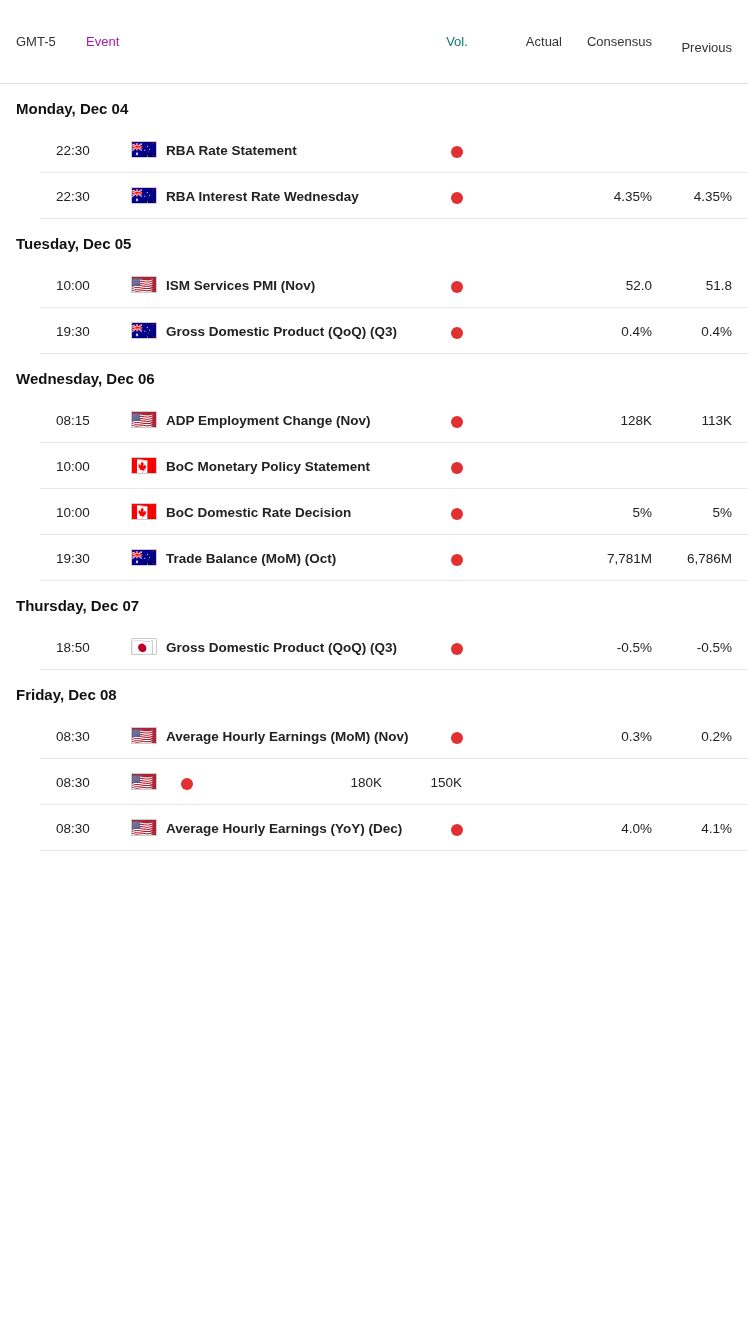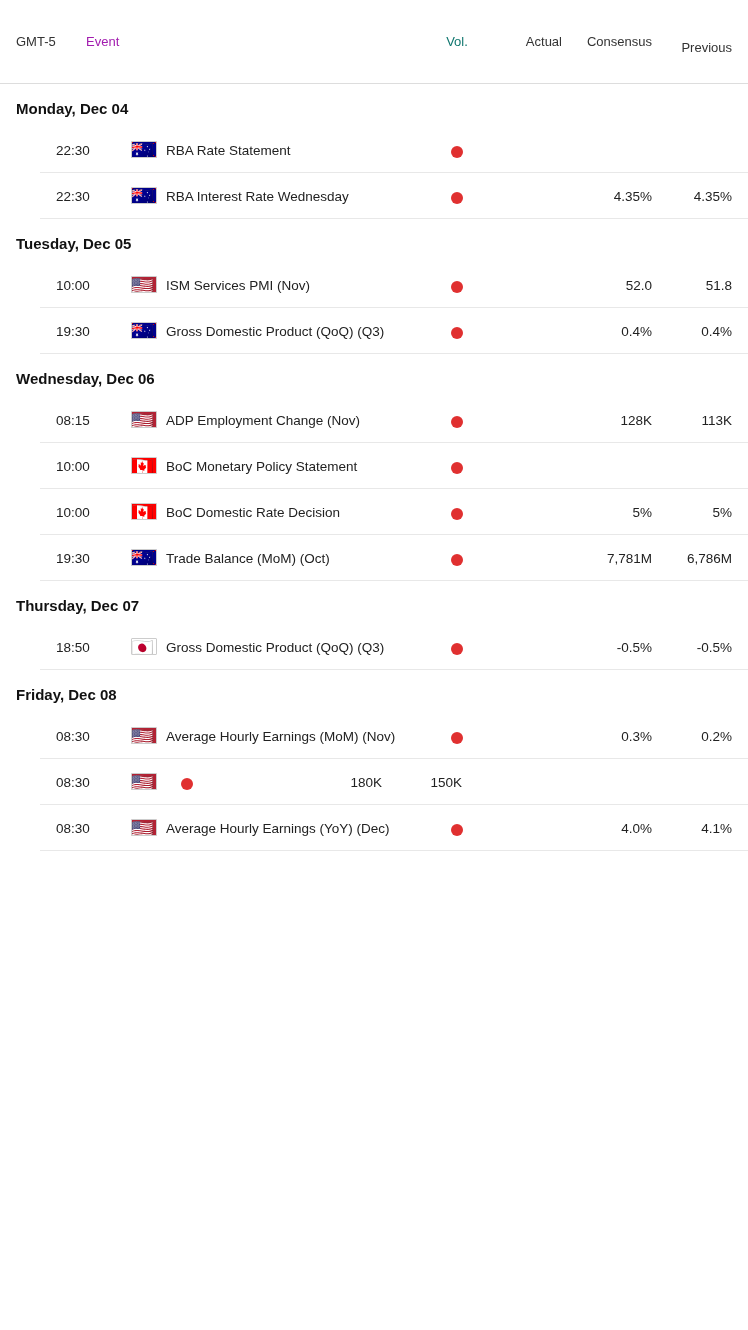--- a/index.html
+++ b/index.html
@@ -93,20 +93,21 @@
       width: 36px;
       display: flex;
       align-items: center;
       justify-content: center;
     }
     .col-event {
       flex: 1;
       font-size: 13.5px;
       color: #222;
       padding-left: 4px;
+      font-weight: bold;
     }
     .col-vol {
       width: 50px;
       display: flex;
       align-items: center;
       justify-content: center;
     }
     .col-actual {
       width: 80px;
       text-align: right;

